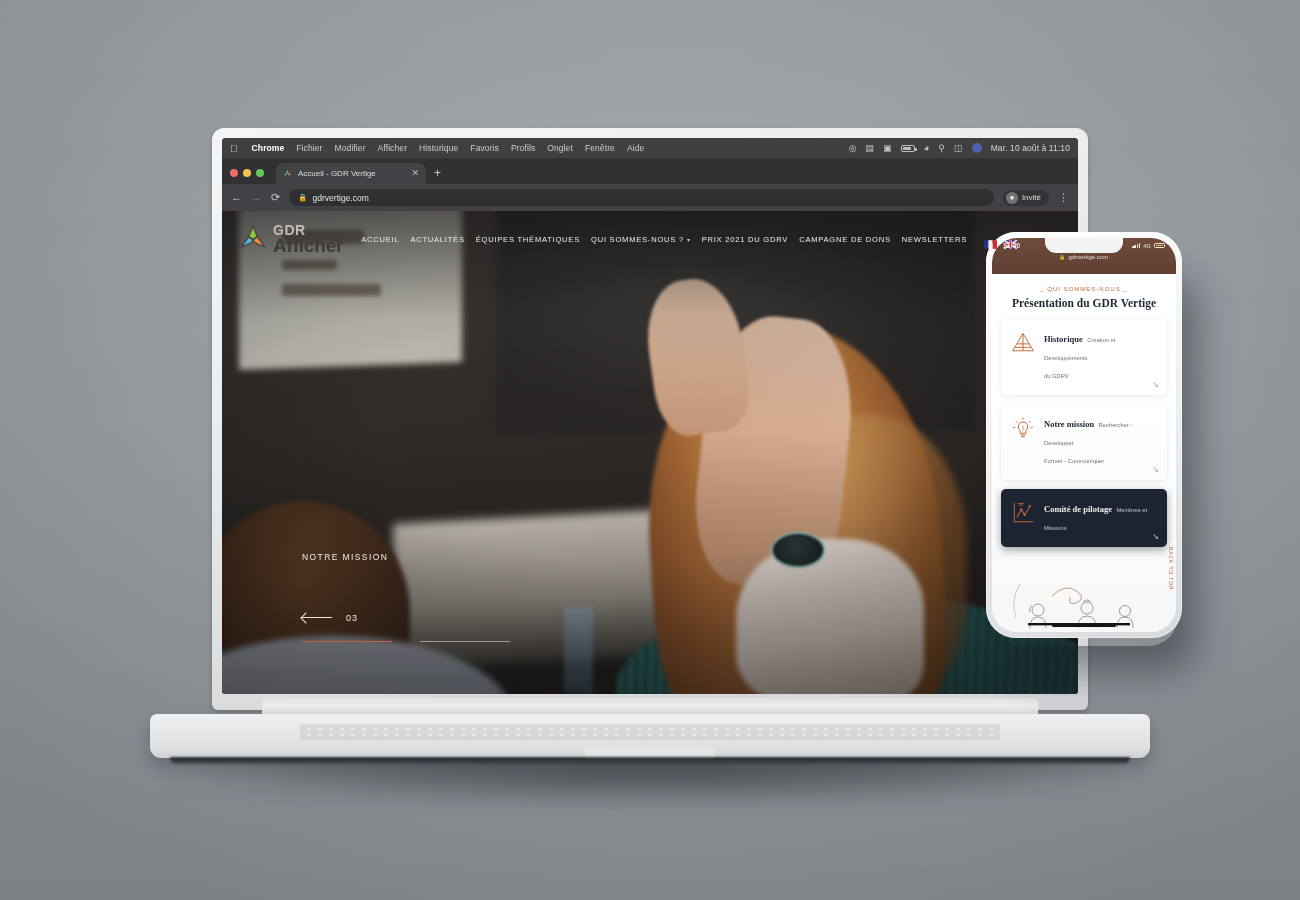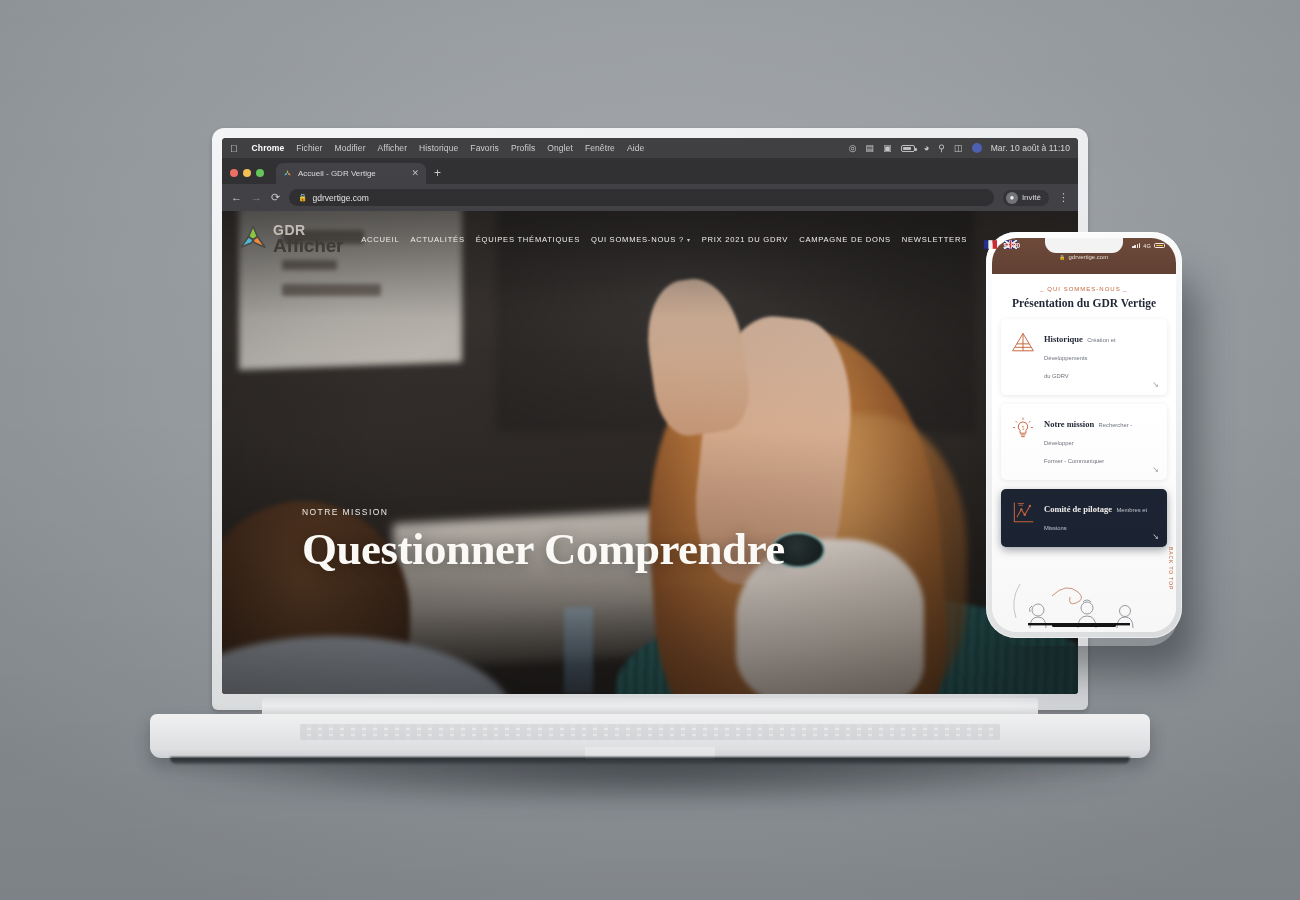--- a/index.html
+++ b/index.html
@@ -667,23 +667,32 @@
                     <path d="M15 0 V20 M0 10 H30" stroke="#f2f2f2" stroke-width="6"></path>
                     <path d="M15 0 V20 M0 10 H30" stroke="#cf2b32" stroke-width="3"></path>
                   </svg>
                 </span>
               </span>
             </nav>
           </div>
 
           <div class="hero-copy">
             <div class="eyebrow">NOTRE MISSION</div>
-            <div class="hero-title">Questionner Comprendre</div>
-          </div>
-
+          </div>
+
+          <div class="slider-ui">
+            <div class="slider-row">
+              <span class="arrow-left"></span>
+              <span class="slide-num">03</span>
+            </div>
+            <div class="progress">
+              <i class="active"></i>
+              <i></i>
+            </div>
+          </div>
 
         </div>
       </div>
     </div>
 
     <div class="base">
       <div class="base-hinge"></div>
       <div class="base-deck">
         <div class="base-keys"></div>
         <div class="base-trackpad"></div>

